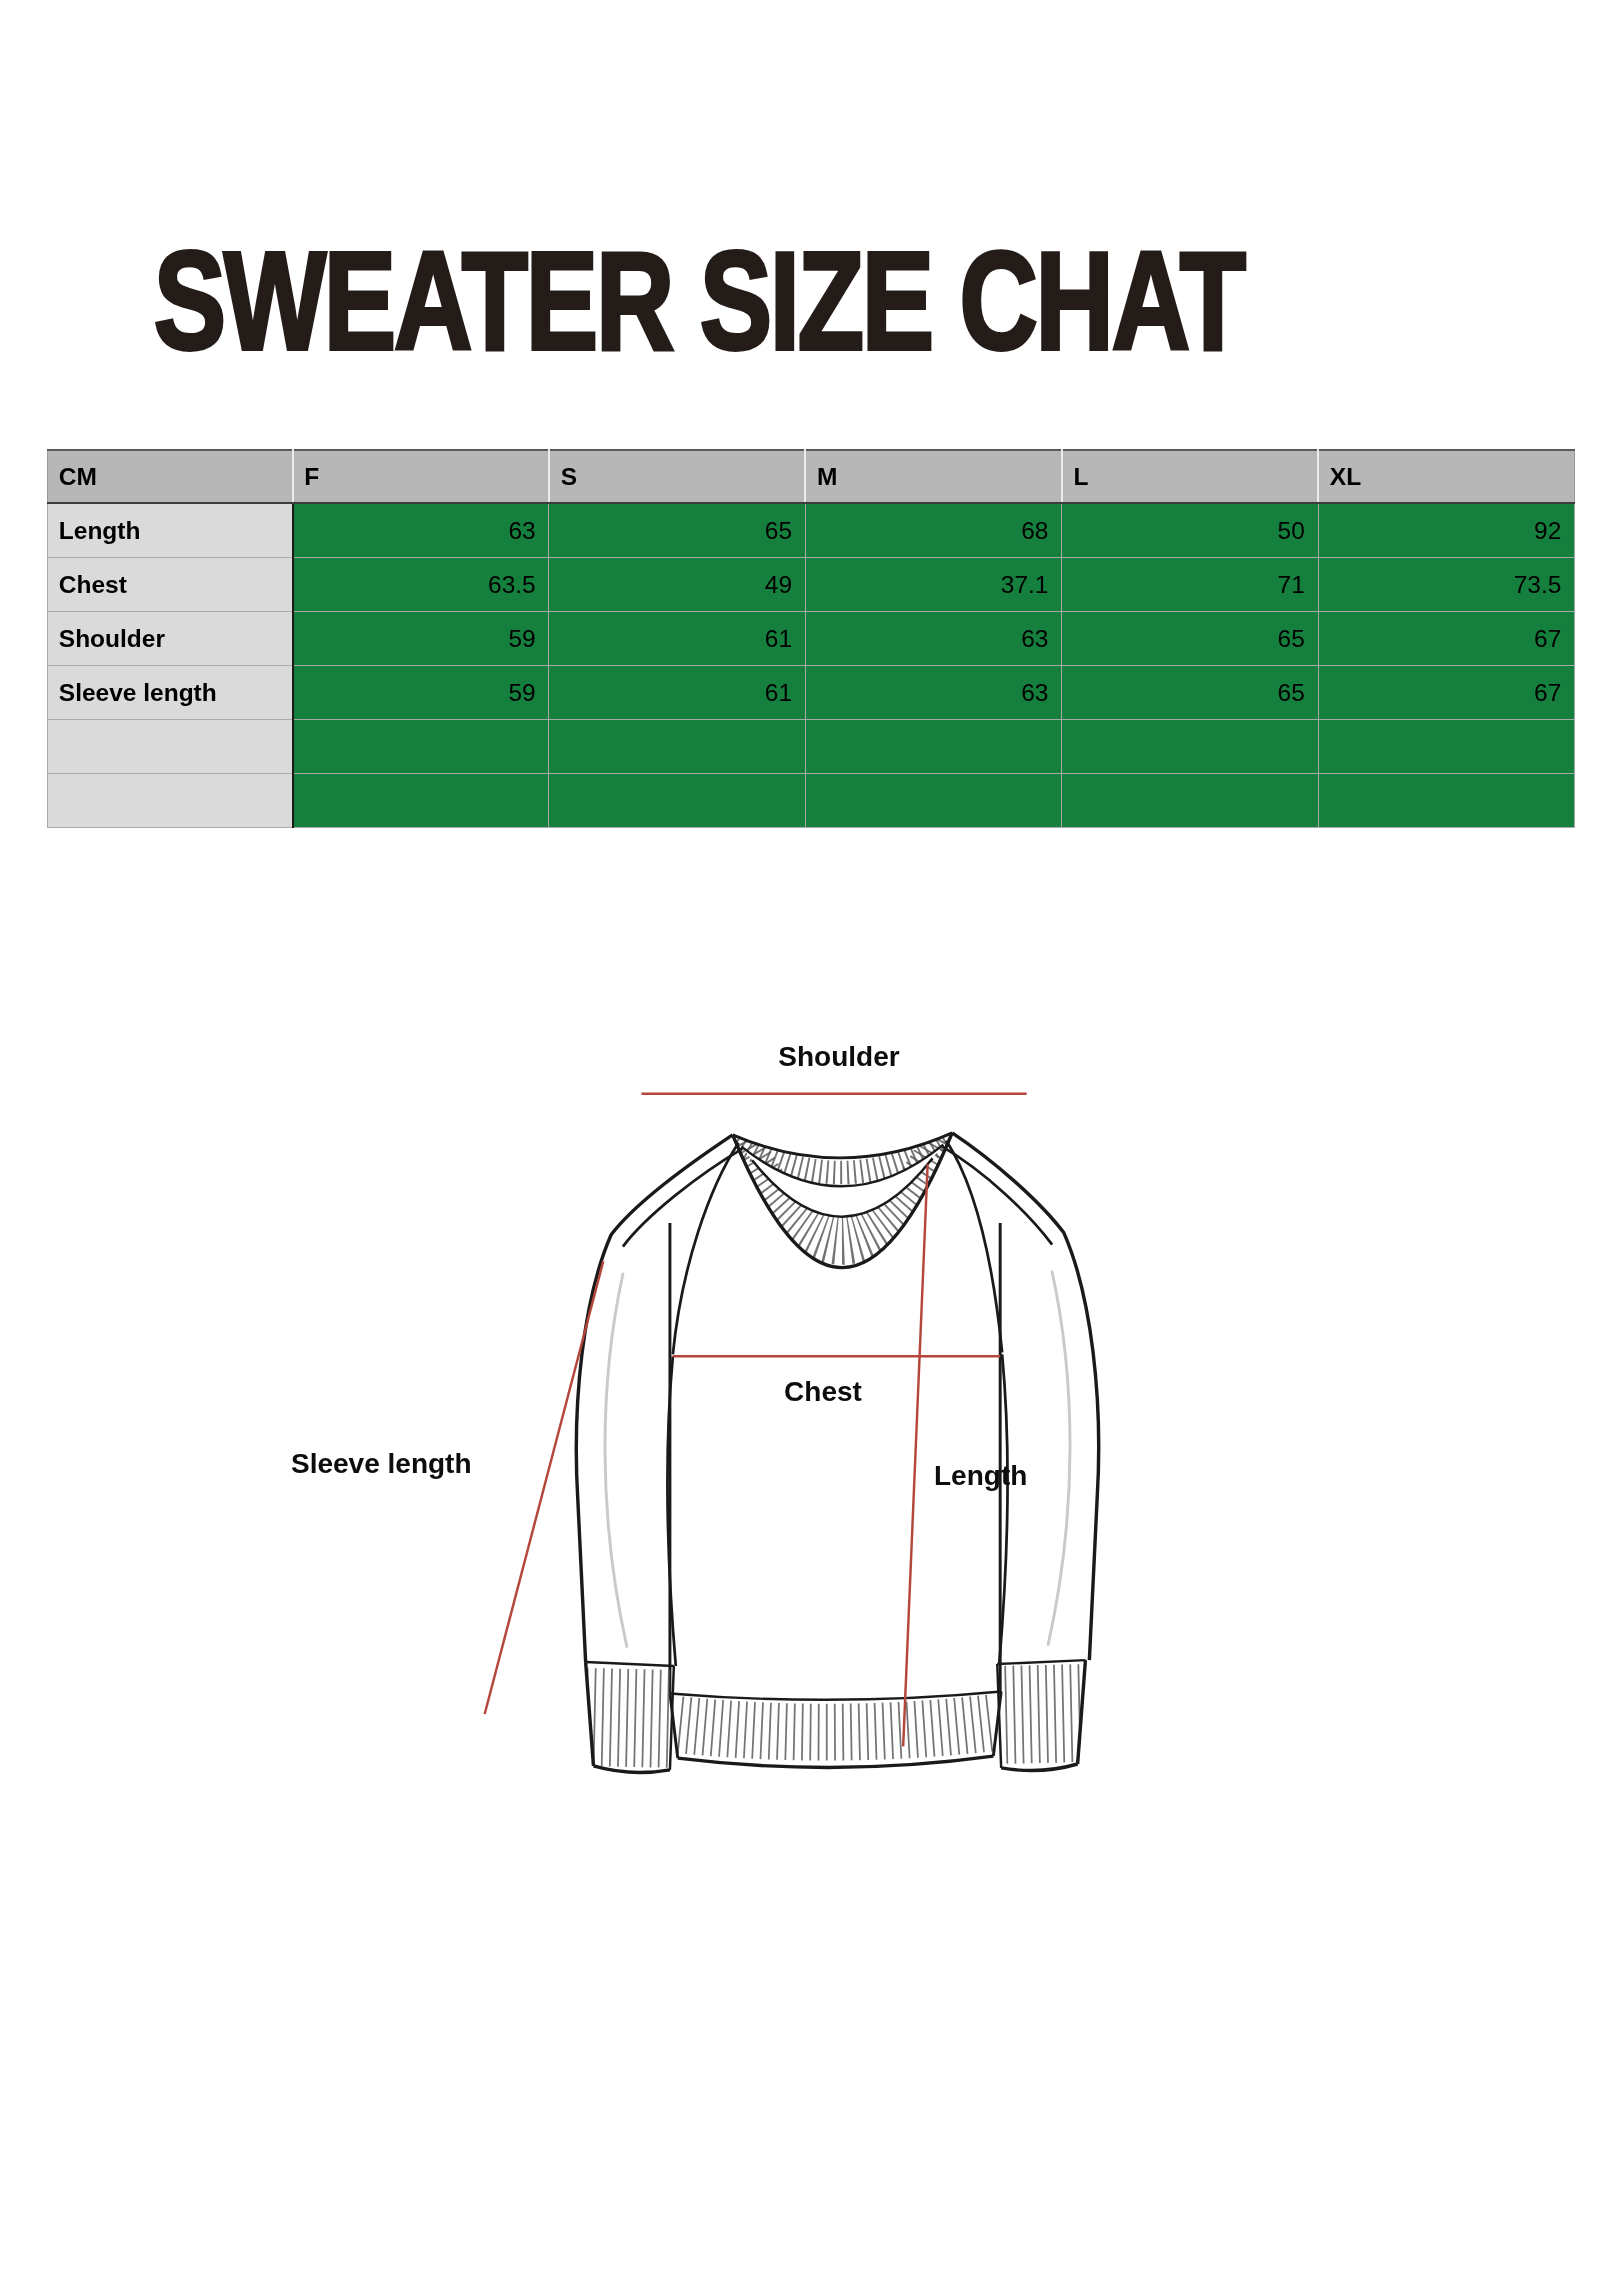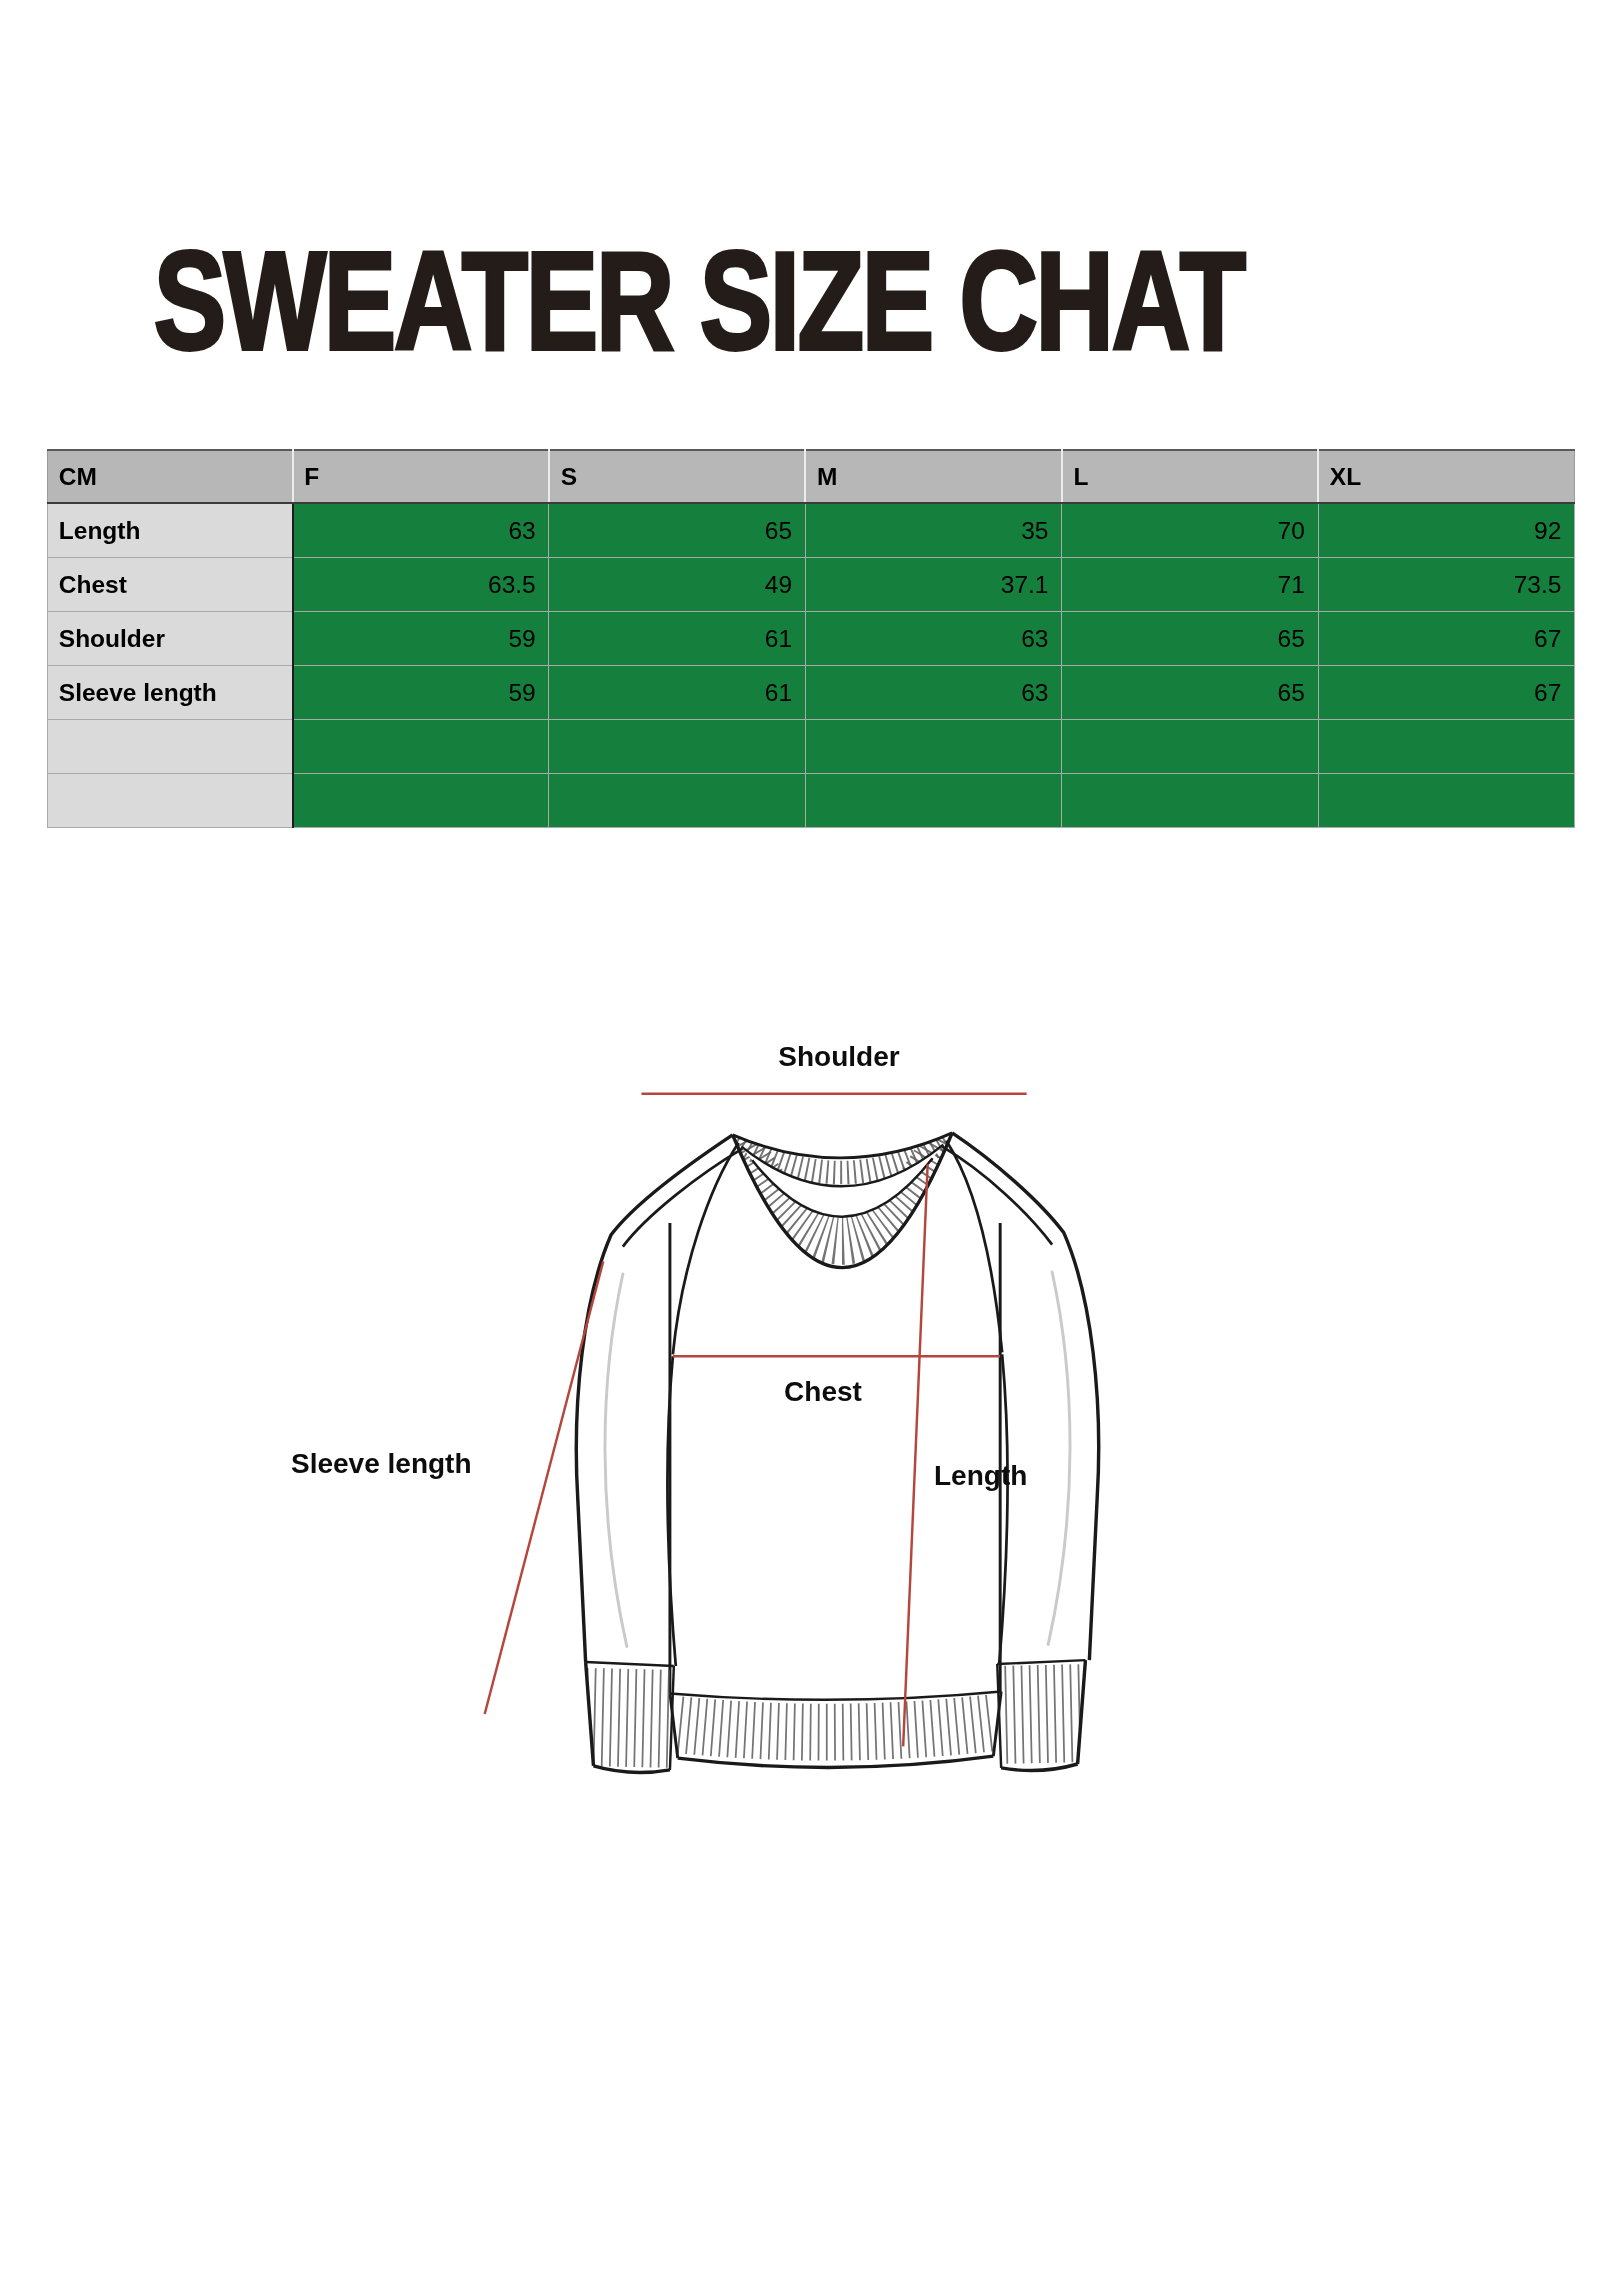--- a/index.html
+++ b/index.html
@@ -98,22 +98,22 @@
         <th>M</th>
         <th>L</th>
         <th>XL</th>
       </tr>
     </thead>
     <tbody>
       <tr>
         <td class="row-label">Length</td>
         <td>63</td>
         <td>65</td>
-        <td>35</td>
-        <td>70</td>
+        <td>68</td>
+        <td>50</td>
         <td>92</td>
       </tr>
       <tr>
         <td class="row-label">Chest</td>
         <td>63.5</td>
         <td>49</td>
         <td>37.1</td>
         <td>71</td>
         <td>73.5</td>
       </tr>

